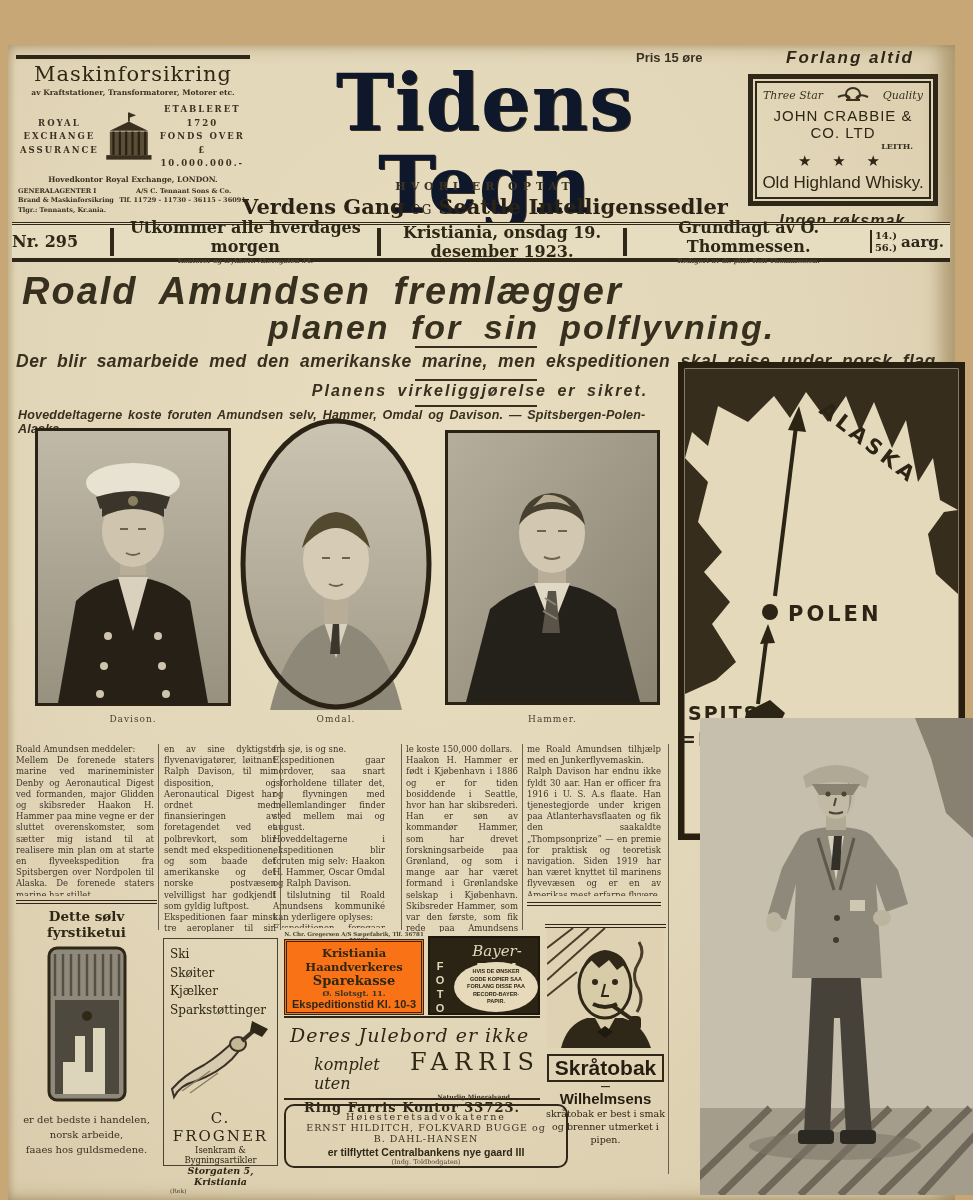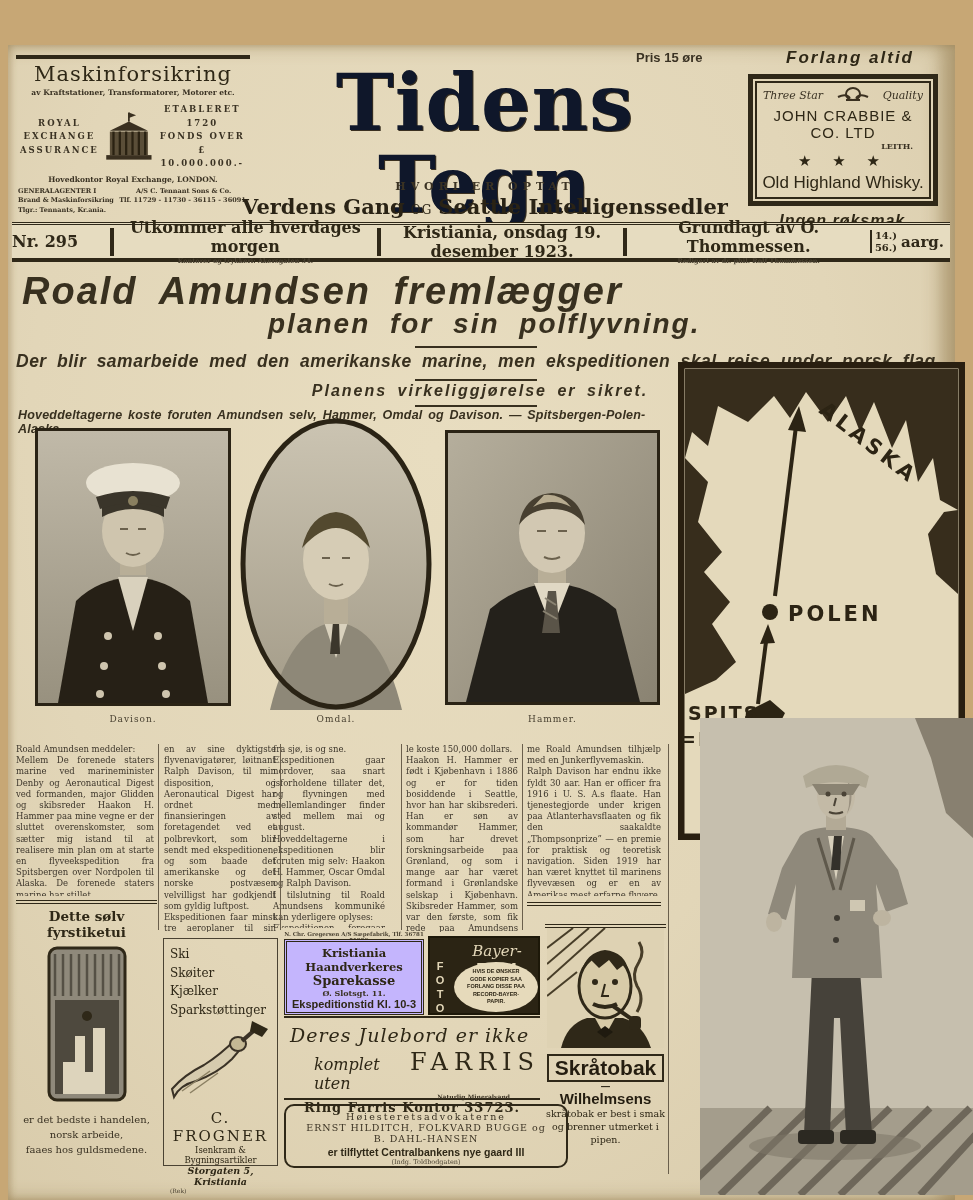--- a/index.html
+++ b/index.html
@@ -61,21 +61,21 @@
   #dl-founded{flex:1.15;text-align:center;}
   #dl-vol{width:86px;display:flex;align-items:center;justify-content:center;gap:4px;}
   #dl-vol .nums{display:flex;flex-direction:column;font-size:10px;font-weight:bold;line-height:1.15;
     border-left:2px solid #2f2818;padding-left:3px;}
   #dl-vol .suffix{font-size:15px;font-weight:bold;}
 
   
   .headline{font-family:"Liberation Sans",sans-serif;font-weight:bold;font-style:italic;
     color:#38301f;letter-spacing:2px;word-spacing:10px;}
   #hl1{left:22px;top:270px;font-size:38px;}
-  #hl2{left:268px;top:308px;font-size:28px;}
+  #hl2{left:268px;top:308px;font-size:34px;}
   .deck-rule{width:122px;border-top:2px solid #38301f;left:415px;}
   #deck1{left:16px;top:351px;width:938px;font-size:17.5px;letter-spacing:.5px;word-spacing:5px;}
   #deck2{left:280px;top:382px;width:400px;text-align:center;font-size:16px;word-spacing:4px;}
   #deck3{left:18px;top:408px;width:660px;font-size:12.5px;letter-spacing:.2px;word-spacing:2px;}
 
   
   .photo-frame{border:3px solid #2a2315;background:#b3ac9c;overflow:hidden;}
   .caption{font-size:9px;text-align:center;color:#4a4232;letter-spacing:1px;}
 
   
@@ -89,21 +89,21 @@
 
   #ad-frogner{left:163px;top:938px;width:115px;height:228px;border:1px solid #4a4232;padding:6px 6px 2px;}
   #ad-frogner .items{font-size:12px;line-height:1.55;color:#2e2716;}
   #ad-frogner .name{font-size:15px;letter-spacing:2px;text-align:center;margin-top:2px;color:#2e2716;}
   #ad-frogner .l2{font-size:8.5px;text-align:center;color:#2e2716;}
   #ad-frogner .l3{font-size:9.5px;font-style:italic;font-weight:bold;text-align:center;color:#2e2716;}
   #ad-frogner .rek{font-size:6px;color:#4a4232;}
 
   #sparekasse-note{left:284px;top:931px;width:140px;font-size:5.5px;font-weight:bold;text-align:center;color:#4a4232;}
   #ad-sparekasse{left:284px;top:939px;width:140px;height:76px;border:3px double #2f2818;
-    text-align:center;padding-top:4px;background:#c4b5fd;}
+    text-align:center;padding-top:4px;background:#f97316;}
   #ad-sparekasse .l1{font-size:11.5px;font-weight:bold;color:#2e2716;}
   #ad-sparekasse .l2{font-size:13px;font-weight:bold;color:#2e2716;margin-top:-1px;}
   #ad-sparekasse .l3{font-size:8px;font-weight:bold;color:#3a3223;}
   #ad-sparekasse .l4{font-size:11px;font-weight:bold;font-family:"Liberation Sans",sans-serif;color:#2e2716;}
 
   #ad-bayer{left:428px;top:936px;width:112px;height:79px;background:#2b2414;border:2px solid #1d1809;
     color:#e3d7b8;overflow:hidden;}
   #bayer-brand{position:absolute;left:24px;top:3px;width:86px;text-align:center;}
   #bayer-brand .script{font-style:italic;font-size:15px;font-family:"DejaVu Serif",serif;}
   #bayer-brand .bold{font-size:16px;font-weight:bold;font-family:"Liberation Sans",sans-serif;letter-spacing:1px;}

